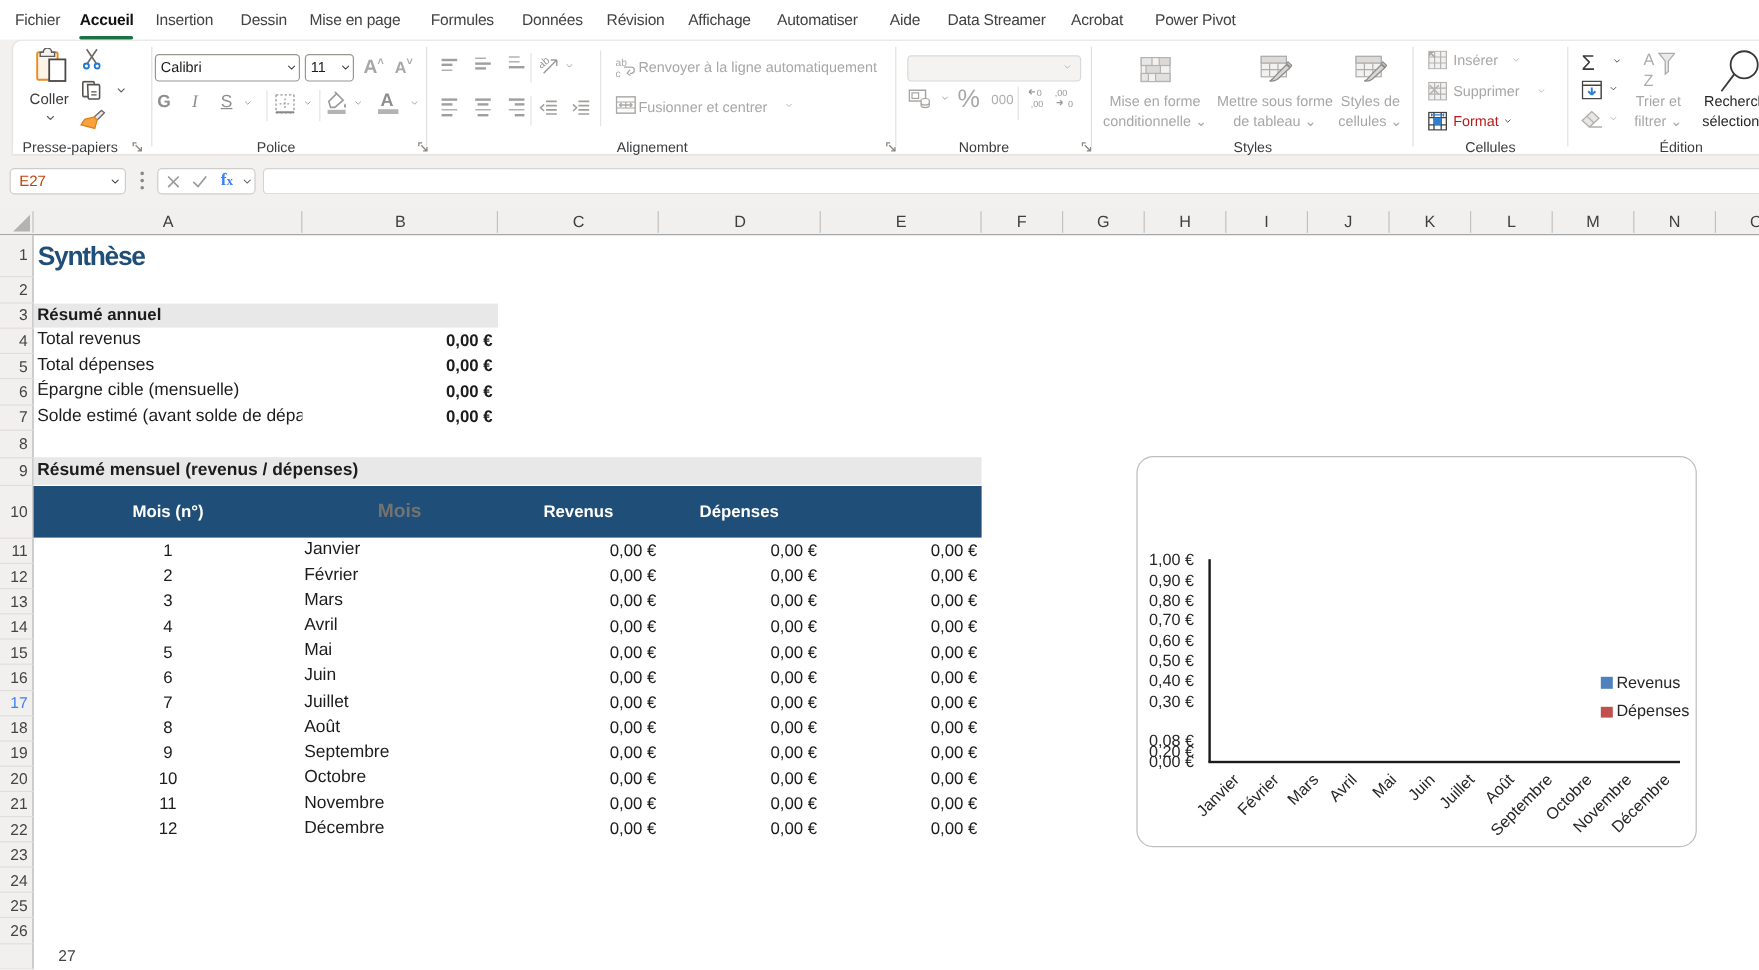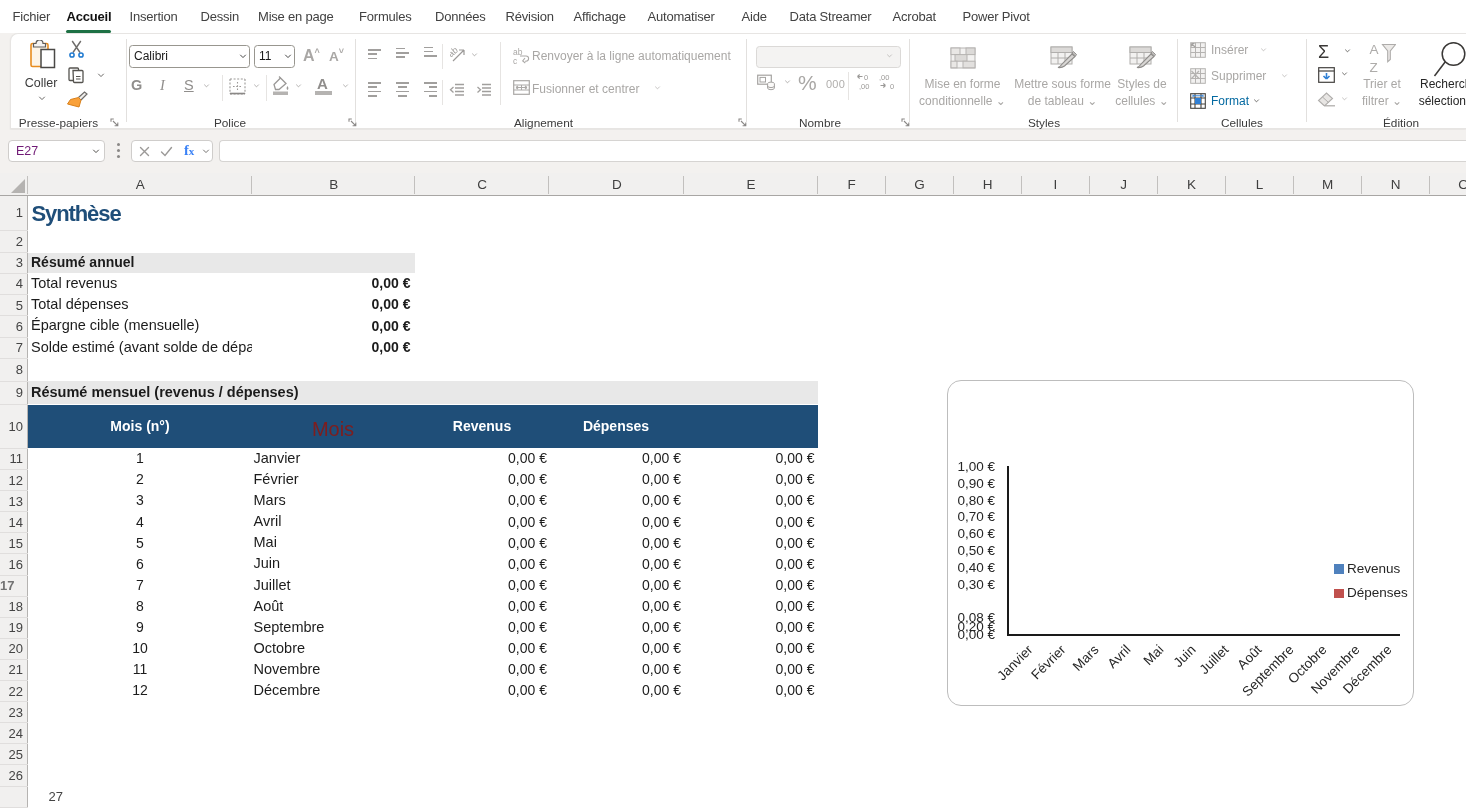--- a/index.html
+++ b/index.html
@@ -285,21 +285,21 @@
       <path d="M1.5 1.5 L5 5 L8.5 1.5" stroke="#b3b1af" stroke-width="1.3" fill="none" stroke-linecap="round"></path>
     </svg>
 <svg class="abs" style="left:1190px;top:93px;" width="16" height="16" viewBox="0 0 16 16">
 <g stroke="#44423f" stroke-width="1.1" fill="#fff">
 <rect x="0.7" y="0.7" width="14.6" height="14.6"></rect>
 <path d="M0.7 5 h14.6 M0.7 11 h14.6 M5 0.7 v14.6 M11 0.7 v14.6" fill="none"></path>
 </g>
 <rect x="5" y="5" width="6" height="6" fill="#2f7fd4"></rect>
 <path d="M3 2.8 h10 M3 1.6 v2.4 M13 1.6 v2.4" stroke="#2f7fd4" stroke-width="1"></path>
 </svg>
-<div class="abs" style="left:1211px;top:94px;font-size:12px;color:#0369a1;">Format</div>
+<div class="abs" style="left:1211px;top:94px;font-size:12px;color:#b91c1c;">Format</div>
 <svg class="abs" style="left:1253px;top:98.5px;" width="7" height="4" viewBox="0 0 10 7">
       <path d="M1.5 1.5 L5 5 L8.5 1.5" stroke="#44423f" stroke-width="1.3" fill="none" stroke-linecap="round"></path>
     </svg>
 <div class="abs" style="left:1318px;top:42px;font-size:18px;color:#3a3836;">Σ</div>
 <svg class="abs" style="left:1344px;top:49px;" width="7" height="4" viewBox="0 0 10 7">
       <path d="M1.5 1.5 L5 5 L8.5 1.5" stroke="#44423f" stroke-width="1.3" fill="none" stroke-linecap="round"></path>
     </svg>
 <svg class="abs" style="left:1369px;top:41px;" width="27" height="34" viewBox="0 0 27 34">
 <text x="0.5" y="13" font-size="13.5" fill="#aeacaa" font-family="Liberation Sans">A</text>
 <text x="0.5" y="31" font-size="13.5" fill="#aeacaa" font-family="Liberation Sans">Z</text>
@@ -322,21 +322,21 @@
       <path d="M1.5 1.5 L5 5 L8.5 1.5" stroke="#b3b1af" stroke-width="1.3" fill="none" stroke-linecap="round"></path>
     </svg>
 <div class="abs dis" style="left:1346px;top:76px;width:72px;text-align:center;font-size:12px;line-height:16.5px;">Trier et<br>filtrer ⌄</div>
 <svg class="abs" style="left:1433px;top:41px;" width="33" height="37" viewBox="0 0 33 37">
 <circle cx="20.5" cy="13" r="11.3" fill="none" stroke="#3a3836" stroke-width="1.5"></circle>
 <path d="M12.3 20.8 L1.5 35" stroke="#3a3836" stroke-width="1.5"></path>
 </svg>
 <div class="abs" style="left:1411px;top:76px;width:80px;font-size:12px;line-height:16.5px;color:#262626;text-align:center;">Rechercher<br>sélectionner</div>
 <div class="abs" style="left:0;top:129.5px;width:1466px;height:43px;background:#f3f1ef;"></div>
 <div class="abs" style="left:8px;top:140px;width:97px;height:22px;background:#fff;border:1px solid #cfcdcb;border-radius:4px;"></div>
-<div class="abs" style="left:16px;top:143.5px;font-size:12.5px;color:#701a75;">E27</div>
+<div class="abs" style="left:16px;top:143.5px;font-size:12.5px;color:#c2410c;">E27</div>
 <svg class="abs" style="left:91.5px;top:148.5px;" width="8" height="5" viewBox="0 0 10 7">
       <path d="M1.5 1.5 L5 5 L8.5 1.5" stroke="#44423f" stroke-width="1.3" fill="none" stroke-linecap="round"></path>
     </svg>
 <div class="abs" style="left:117px;top:143px;width:3px;height:3px;background:#8a8886;border-radius:50%;box-shadow:0 6px 0 #8a8886, 0 12px 0 #8a8886;"></div>
 <div class="abs" style="left:131px;top:140px;width:82px;height:22px;background:#fff;border:1px solid #cfcdcb;border-radius:4px;"></div>
 <svg class="abs" style="left:139px;top:145.5px;" width="11" height="11" viewBox="0 0 11 11">
 <path d="M1.5 1.5 L9.5 9.5 M9.5 1.5 L1.5 9.5" stroke="#9b9997" stroke-width="1.4" stroke-linecap="round"></path>
     </svg>
 <svg class="abs" style="left:160px;top:145.5px;" width="13" height="11" viewBox="0 0 13 11">
 <path d="M1.5 6 L5 9.5 L11.5 1.5" stroke="#9b9997" stroke-width="1.4" fill="none" stroke-linecap="round"></path>
@@ -404,21 +404,21 @@
 <div class="abs" style="left:0;top:469.5px;width:23px;height:21.100000000000023px;line-height:21.100000000000023px;text-align:right;font-size:13px;color:#444;">12</div>
 <div class="abs" style="left:0;top:490.1px;width:27.5px;height:1px;background:#e0dedd;"></div>
 <div class="abs" style="left:0;top:490.6px;width:23px;height:21.099999999999966px;line-height:21.099999999999966px;text-align:right;font-size:13px;color:#444;">13</div>
 <div class="abs" style="left:0;top:511.2px;width:27.5px;height:1px;background:#e0dedd;"></div>
 <div class="abs" style="left:0;top:511.7px;width:23px;height:21.099999999999966px;line-height:21.099999999999966px;text-align:right;font-size:13px;color:#444;">14</div>
 <div class="abs" style="left:0;top:532.3px;width:27.5px;height:1px;background:#e0dedd;"></div>
 <div class="abs" style="left:0;top:532.8px;width:23px;height:21.100000000000023px;line-height:21.100000000000023px;text-align:right;font-size:13px;color:#444;">15</div>
 <div class="abs" style="left:0;top:553.4px;width:27.5px;height:1px;background:#e0dedd;"></div>
 <div class="abs" style="left:0;top:553.9px;width:23px;height:21.100000000000023px;line-height:21.100000000000023px;text-align:right;font-size:13px;color:#444;">16</div>
 <div class="abs" style="left:0;top:574.5px;width:27.5px;height:1px;background:#e0dedd;"></div>
-<div class="abs" style="left:0;top:575.0px;width:23px;height:21.100000000000023px;line-height:21.100000000000023px;font-size:13px;color:#737373;font-weight:bold;">17</div>
+<div class="abs" style="left:0;top:575.0px;width:23px;height:21.100000000000023px;line-height:21.100000000000023px;text-align:right;font-size:13px;color:#3b82f6;">17</div>
 <div class="abs" style="left:0;top:595.6px;width:27.5px;height:1px;background:#e0dedd;"></div>
 <div class="abs" style="left:0;top:596.1px;width:23px;height:21.100000000000023px;line-height:21.100000000000023px;text-align:right;font-size:13px;color:#444;">18</div>
 <div class="abs" style="left:0;top:616.7px;width:27.5px;height:1px;background:#e0dedd;"></div>
 <div class="abs" style="left:0;top:617.2px;width:23px;height:21.09999999999991px;line-height:21.09999999999991px;text-align:right;font-size:13px;color:#444;">19</div>
 <div class="abs" style="left:0;top:637.8px;width:27.5px;height:1px;background:#e0dedd;"></div>
 <div class="abs" style="left:0;top:638.3px;width:23px;height:21.100000000000023px;line-height:21.100000000000023px;text-align:right;font-size:13px;color:#444;">20</div>
 <div class="abs" style="left:0;top:658.9px;width:27.5px;height:1px;background:#e0dedd;"></div>
 <div class="abs" style="left:0;top:659.4px;width:23px;height:21.100000000000023px;line-height:21.100000000000023px;text-align:right;font-size:13px;color:#444;">21</div>
 <div class="abs" style="left:0;top:680.0px;width:27.5px;height:1px;background:#e0dedd;"></div>
 <div class="abs" style="left:0;top:680.5px;width:23px;height:21.100000000000023px;line-height:21.100000000000023px;text-align:right;font-size:13px;color:#444;">22</div>
@@ -441,21 +441,21 @@
 <div class="cell" style="left:31px;top:317.36px;font-size:14.5px;font-weight:normal;color:#1c1c1c;">Épargne cible (mensuelle)</div>
 <div class="cell" style="left:31px;top:338.9px;width:221px;overflow:hidden;font-size:14.5px;">Solde estimé (avant solde de départ)</div>
 <div class="cell" style="left:330.5px;width:80px;text-align:right;top:275.27px;font-size:14px;font-weight:bold;color:#1c1c1c;">0,00 €</div>
 <div class="cell" style="left:330.5px;width:80px;text-align:right;top:296.42px;font-size:14px;font-weight:bold;color:#1c1c1c;">0,00 €</div>
 <div class="cell" style="left:330.5px;width:80px;text-align:right;top:317.67px;font-size:14px;font-weight:bold;color:#1c1c1c;">0,00 €</div>
 <div class="cell" style="left:330.5px;width:80px;text-align:right;top:339.21999999999997px;font-size:14px;font-weight:bold;color:#1c1c1c;">0,00 €</div>
 <div class="abs" style="left:28px;top:381.3px;width:789.5px;height:23.099999999999987px;background:#e8e8e8;"></div>
 <div class="cell" style="left:31px;top:383.86px;font-size:14.5px;font-weight:bold;color:#1c1c1c;">Résumé mensuel (revenus / dépenses)</div>
 <div class="abs" style="left:28px;top:405.3px;width:789.5px;height:42.499999999999986px;background:#1f4e78;"></div>
 <div class="cell" style="left:60px;top:417.54999999999995px;width:160px;text-align:center;font-size:14px;font-weight:bold;color:#fff;">Mois (n°)</div>
-<div class="cell" style="left:253px;top:417.54999999999995px;width:160px;text-align:center;font-size:20px;font-weight:normal;color:#7f1d1d;">Mois</div>
+<div class="cell" style="left:253px;top:417.54999999999995px;width:160px;text-align:center;font-size:16px;font-weight:bold;color:#737373;">Mois</div>
 <div class="cell" style="left:402px;top:417.54999999999995px;width:160px;text-align:center;font-size:14px;font-weight:bold;color:#fff;">Revenus</div>
 <div class="cell" style="left:536px;top:417.54999999999995px;width:160px;text-align:center;font-size:14px;font-weight:bold;color:#fff;">Dépenses</div>
 <div class="cell" style="left:110.0px;width:60px;text-align:center;top:450.27px;font-size:14px;font-weight:normal;color:#1c1c1c;">1</div>
 <div class="cell" style="left:253.5px;top:449.96px;font-size:14.5px;font-weight:normal;color:#1c1c1c;">Janvier</div>
 <div class="cell" style="left:467px;width:80px;text-align:right;top:450.27px;font-size:14px;font-weight:normal;color:#1c1c1c;">0,00 €</div>
 <div class="cell" style="left:601px;width:80px;text-align:right;top:450.27px;font-size:14px;font-weight:normal;color:#1c1c1c;">0,00 €</div>
 <div class="cell" style="left:734.5px;width:80px;text-align:right;top:450.27px;font-size:14px;font-weight:normal;color:#1c1c1c;">0,00 €</div>
 <div class="cell" style="left:110.0px;width:60px;text-align:center;top:471.37px;font-size:14px;font-weight:normal;color:#1c1c1c;">2</div>
 <div class="cell" style="left:253.5px;top:471.06px;font-size:14.5px;font-weight:normal;color:#1c1c1c;">Février</div>
 <div class="cell" style="left:467px;width:80px;text-align:right;top:471.37px;font-size:14px;font-weight:normal;color:#1c1c1c;">0,00 €</div>

